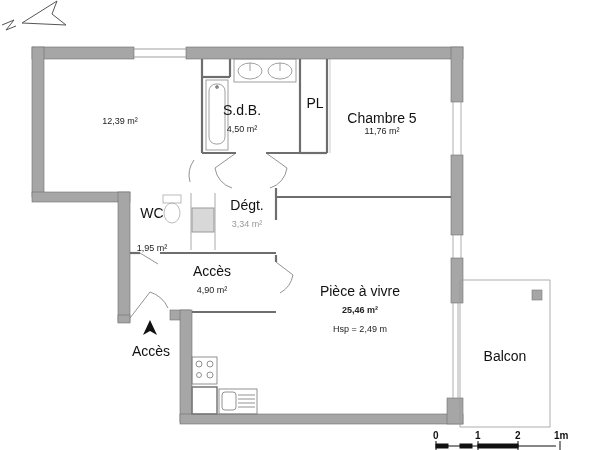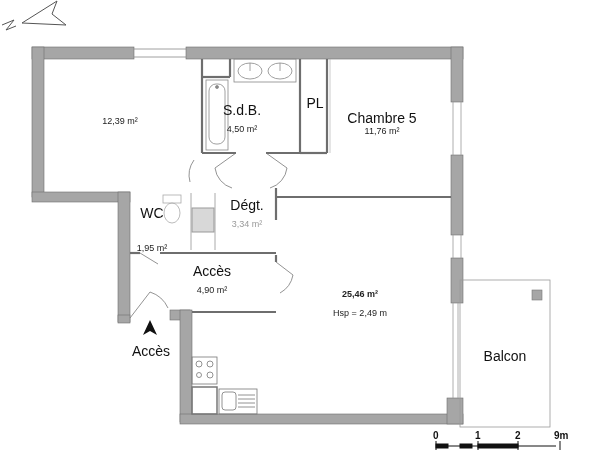--- a/index.html
+++ b/index.html
@@ -179,25 +179,26 @@
 </div>
 <div class="label" style="left:222px; top:197px; width:50px;">
   <div class="room-name">Dégt.</div>
   <div class="room-area faded" style="margin-top:6px;">3,34 m²</div>
 </div>
 <div class="label" style="left:182px; top:263px; width:60px;">
   <div class="room-name">Accès</div>
   <div class="room-area" style="margin-top:6px;">4,90 m²</div>
 </div>
 <div class="label" style="left:305px; top:283px; width:110px;">
+  <div class="room-name">Pièce à vivre</div>
   <div class="room-area" style="margin-top:6px;font-weight:bold;">25,46 m²</div>
   <div class="room-area" style="margin-top:9px;">Hsp = 2,49 m</div>
 </div>
 <div class="label" style="left:470px; top:348px; width:70px;">
   <div class="room-name">Balcon</div>
 </div>
 
 <div class="label room-name" style="left:127px; top:343px; width:48px;">Accès</div>
 
 <span class="scale-lbl" style="left:433px; top:430px;">0</span>
 <span class="scale-lbl" style="left:475px; top:430px;">1</span>
 <span class="scale-lbl" style="left:515px; top:430px;">2</span>
-<span class="scale-lbl" style="left:554px; top:430px;">9m</span>
+<span class="scale-lbl" style="left:554px; top:430px;">1m</span>
 
 </body></html>

